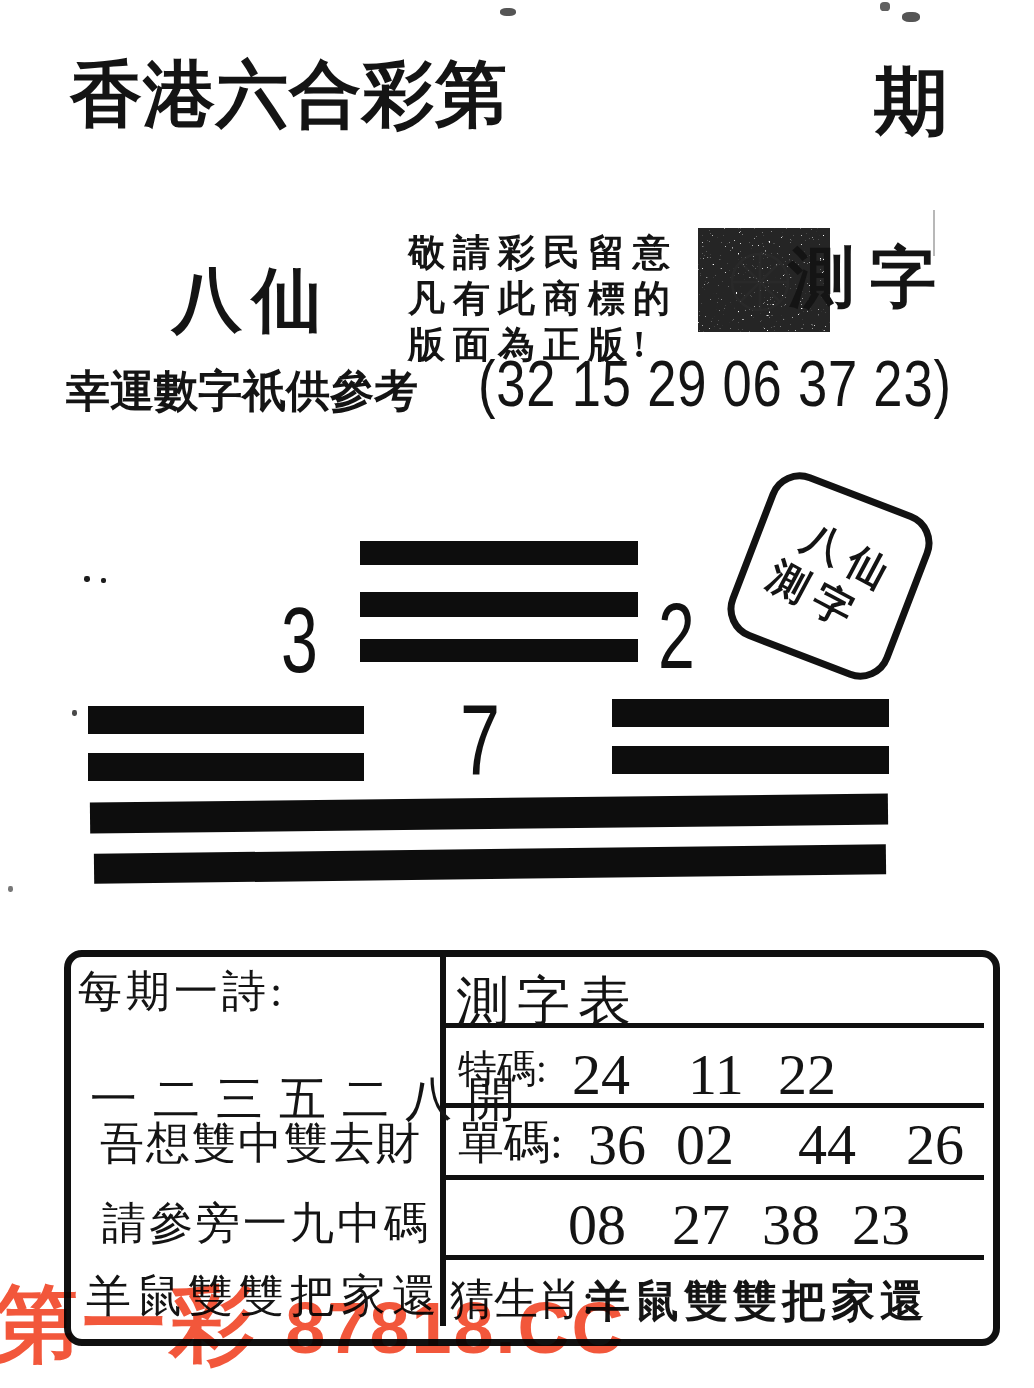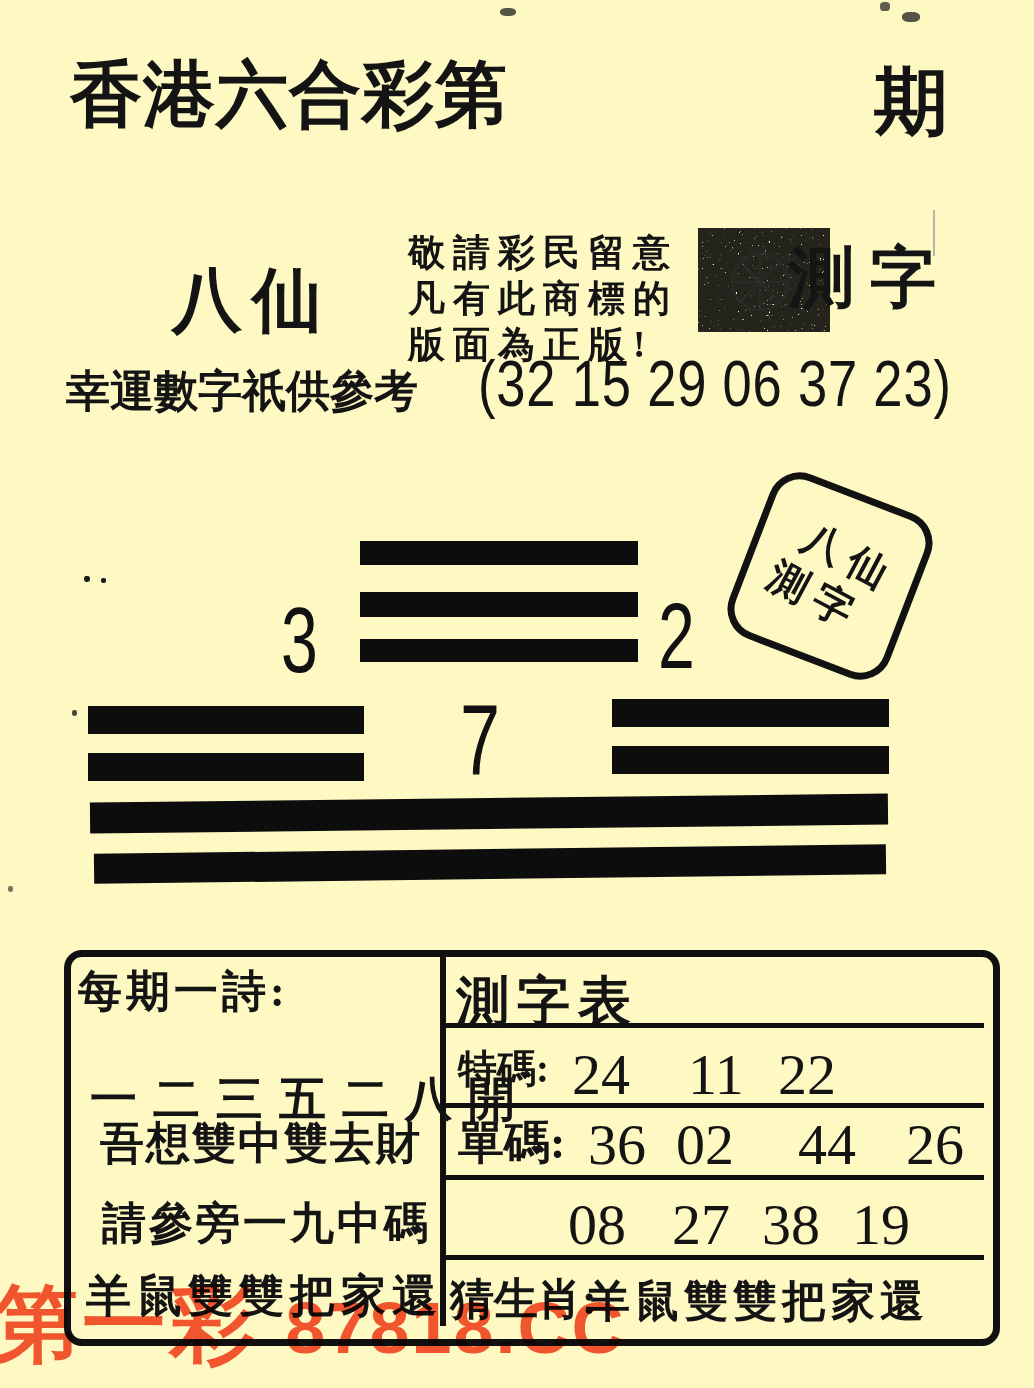--- a/index.html
+++ b/index.html
@@ -1,23 +1,23 @@
 <!DOCTYPE html>
 <html><head>
 <meta charset="utf-8">
 <style>
   html,body{margin:0;padding:0;background:#e8e8e8;}
   .page{
     position:relative;width:1034px;height:1388px;margin:0 auto;
-    background:#fef9c3;overflow:hidden;
+    background:#ffffff;overflow:hidden;
     font-family:"Liberation Serif","DejaVu Serif",serif;
     color:#141414;
   }
   .abs{position:absolute;}
-  .cjk{font-weight:700;line-height:1.1;white-space:nowrap;}
+  .cjk{font-weight:400;line-height:1.1;white-space:nowrap;}
 
   
   .title-left{left:70px;top:56px;font-size:72px;letter-spacing:1px;font-weight:700;}
   .title-right{left:874px;top:62px;font-size:74px;font-weight:700;}
 
   
   .brand{left:172px;top:262px;font-size:70px;letter-spacing:10px;font-weight:700;}
   .notice{left:408px;top:230px;font-size:37px;line-height:46px;letter-spacing:8px;font-weight:600;}
   .stamp-img{left:698px;top:228px;width:132px;height:104px;}
   .stamp-label{left:788px;top:242px;font-size:66px;letter-spacing:16px;font-weight:700;}
@@ -189,21 +189,21 @@
 
   <div class="abs cjk lbl-single">單碼:</div>
   <div class="num sg0">36</div>
   <div class="num sg1">02</div>
   <div class="num sg2">44</div>
   <div class="num sg3">26</div>
 
   <div class="num ex0">08</div>
   <div class="num ex1">27</div>
   <div class="num ex2">38</div>
-  <div class="num ex3">19</div>
+  <div class="num ex3">23</div>
 
   <div class="abs cjk lbl-zodiac">猜生肖:</div>
   <div class="abs cjk zodiac-value">羊鼠雙雙把家還</div>
 
   <div class="abs watermark"><span class="wm-cjk">第一彩 </span><span class="wm-code">87818.CC</span></div>
 
   <div class="speck sp-a"></div>
   <div class="speck sp-b"></div>
   <div class="speck sp-c"></div>
   <div class="speck sp-d"></div>

